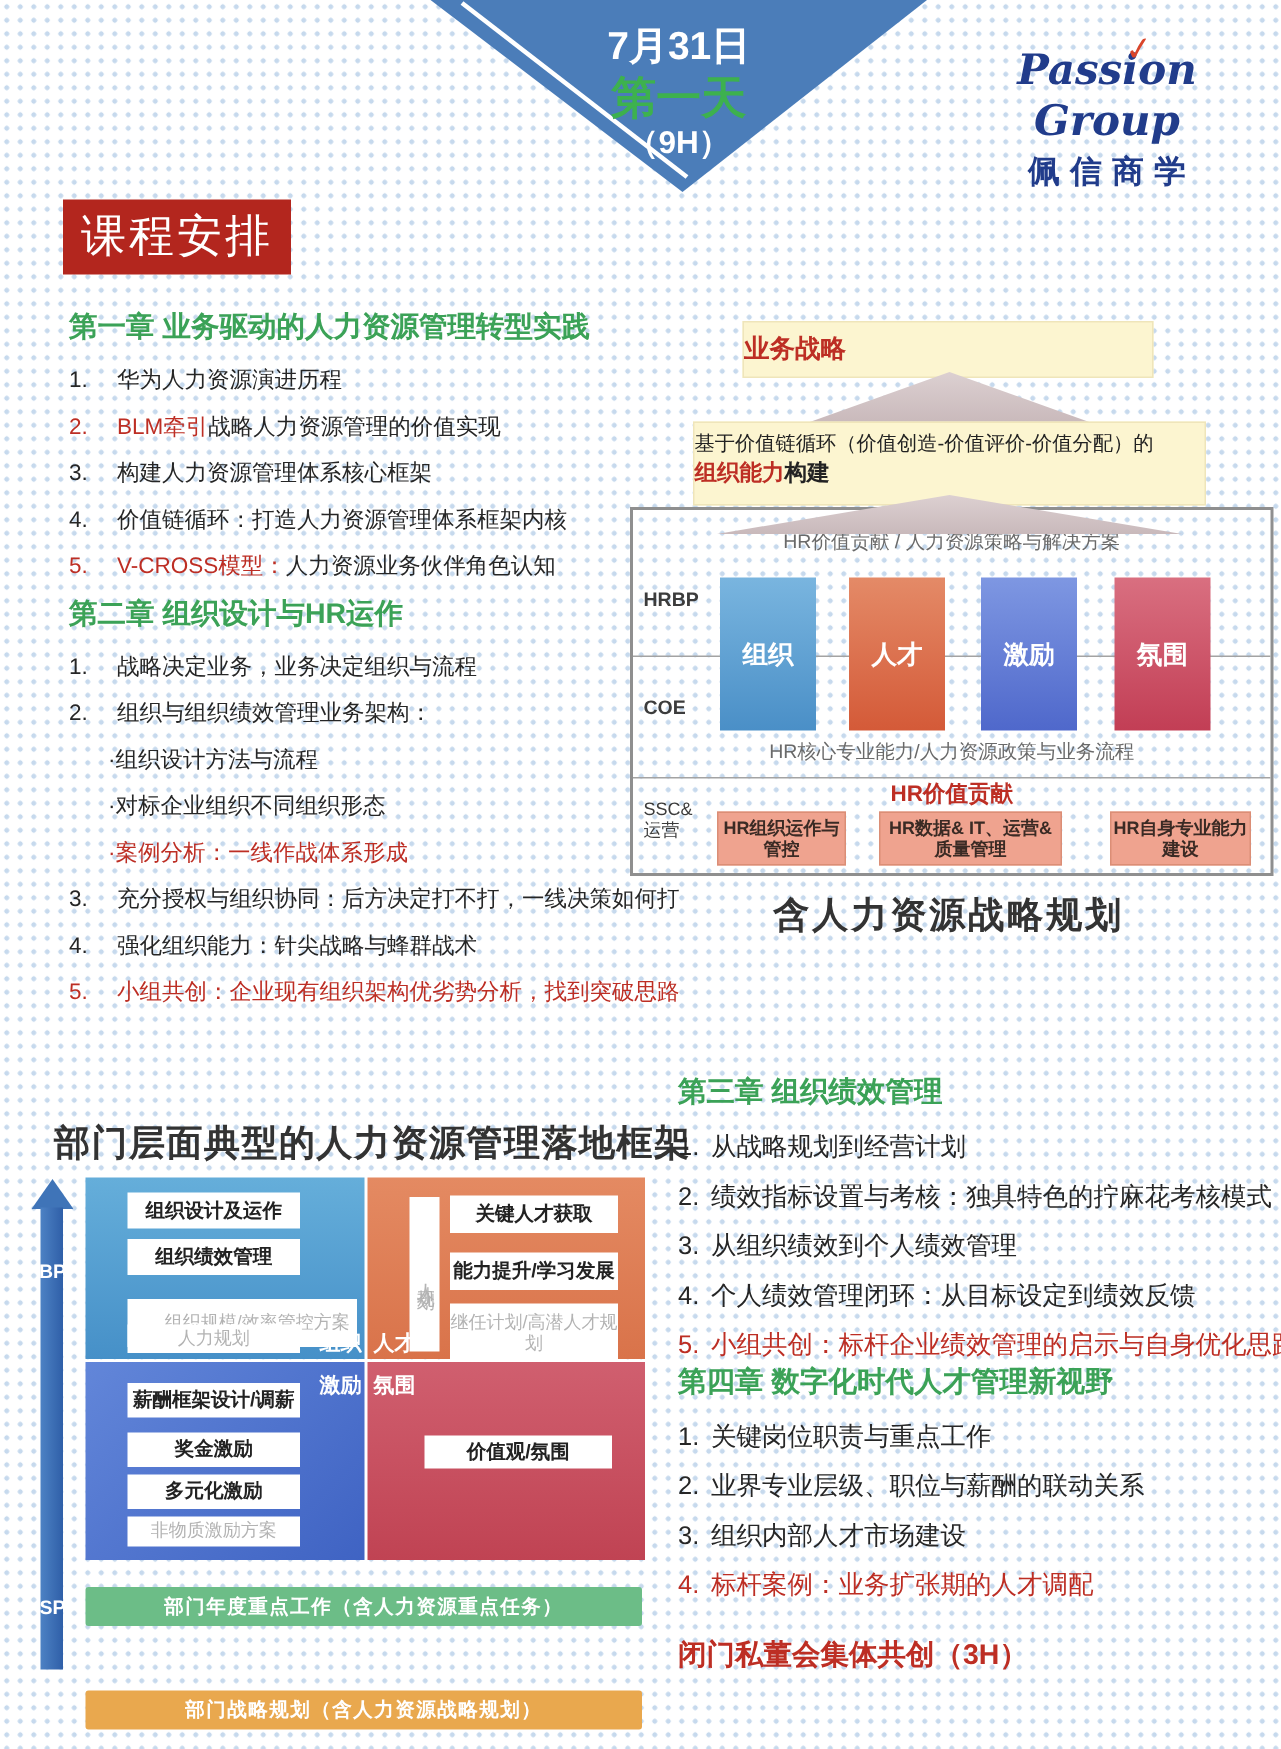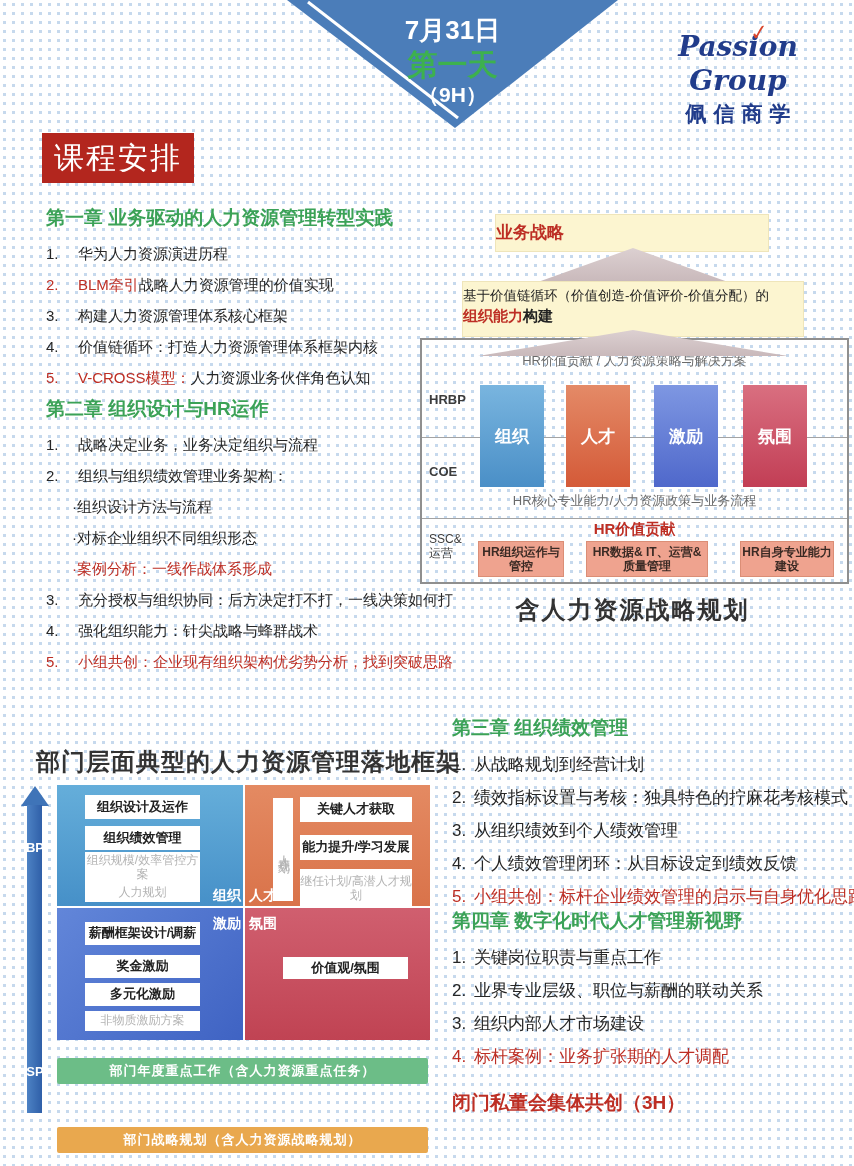--- a/index.html
+++ b/index.html
@@ -158,21 +158,21 @@
     <div class="quad" id="qTR"></div>
     <div class="quad" id="qBL"></div>
     <div class="quad" id="qBR"></div>
     <div class="qlab" style="left:146px;top:102px;width:38px;text-align:right;">组织</div>
     <div class="qlab" style="left:192px;top:102px;">人才</div>
     <div class="qlab" style="left:146px;top:130px;width:38px;text-align:right;">激励</div>
     <div class="qlab" style="left:192px;top:130px;">氛围</div>
 
     <div class="wbox" style="left:28px;top:10px;width:115px;height:24px;">组织设计及运作</div>
     <div class="wbox" style="left:28px;top:41px;width:115px;height:24px;">组织绩效管理</div>
-    <div class="wbox muted" style="left:28px;top:67px;width:115px;height:32px;">组织规模/效率管控方案</div>
+    <div class="wbox muted" style="left:28px;top:81px;width:133px;height:32px;padding-left:20px;">组织规模/效率管控方案</div>
     <div class="wbox muted" style="left:28px;top:98px;width:115px;height:19px;">人力规划</div>
 
     <div class="wbox muted" id="t-vert" style="left:216px;top:13px;width:20px;height:103px;">人才规划</div>
     <div class="wbox" style="left:243px;top:12px;width:112px;height:25px;">关键人才获取</div>
     <div class="wbox" style="left:243px;top:50px;width:112px;height:25px;">能力提升/学习发展</div>
     <div class="wbox muted" style="left:243px;top:84px;width:112px;height:39px;">继任计划/高潜人才规划</div>
 
     <div class="wbox" style="left:28px;top:137px;width:115px;height:23px;">薪酬框架设计/调薪</div>
     <div class="wbox" style="left:28px;top:170px;width:115px;height:23px;">奖金激励</div>
     <div class="wbox" style="left:28px;top:198px;width:115px;height:23px;">多元化激励</div>

